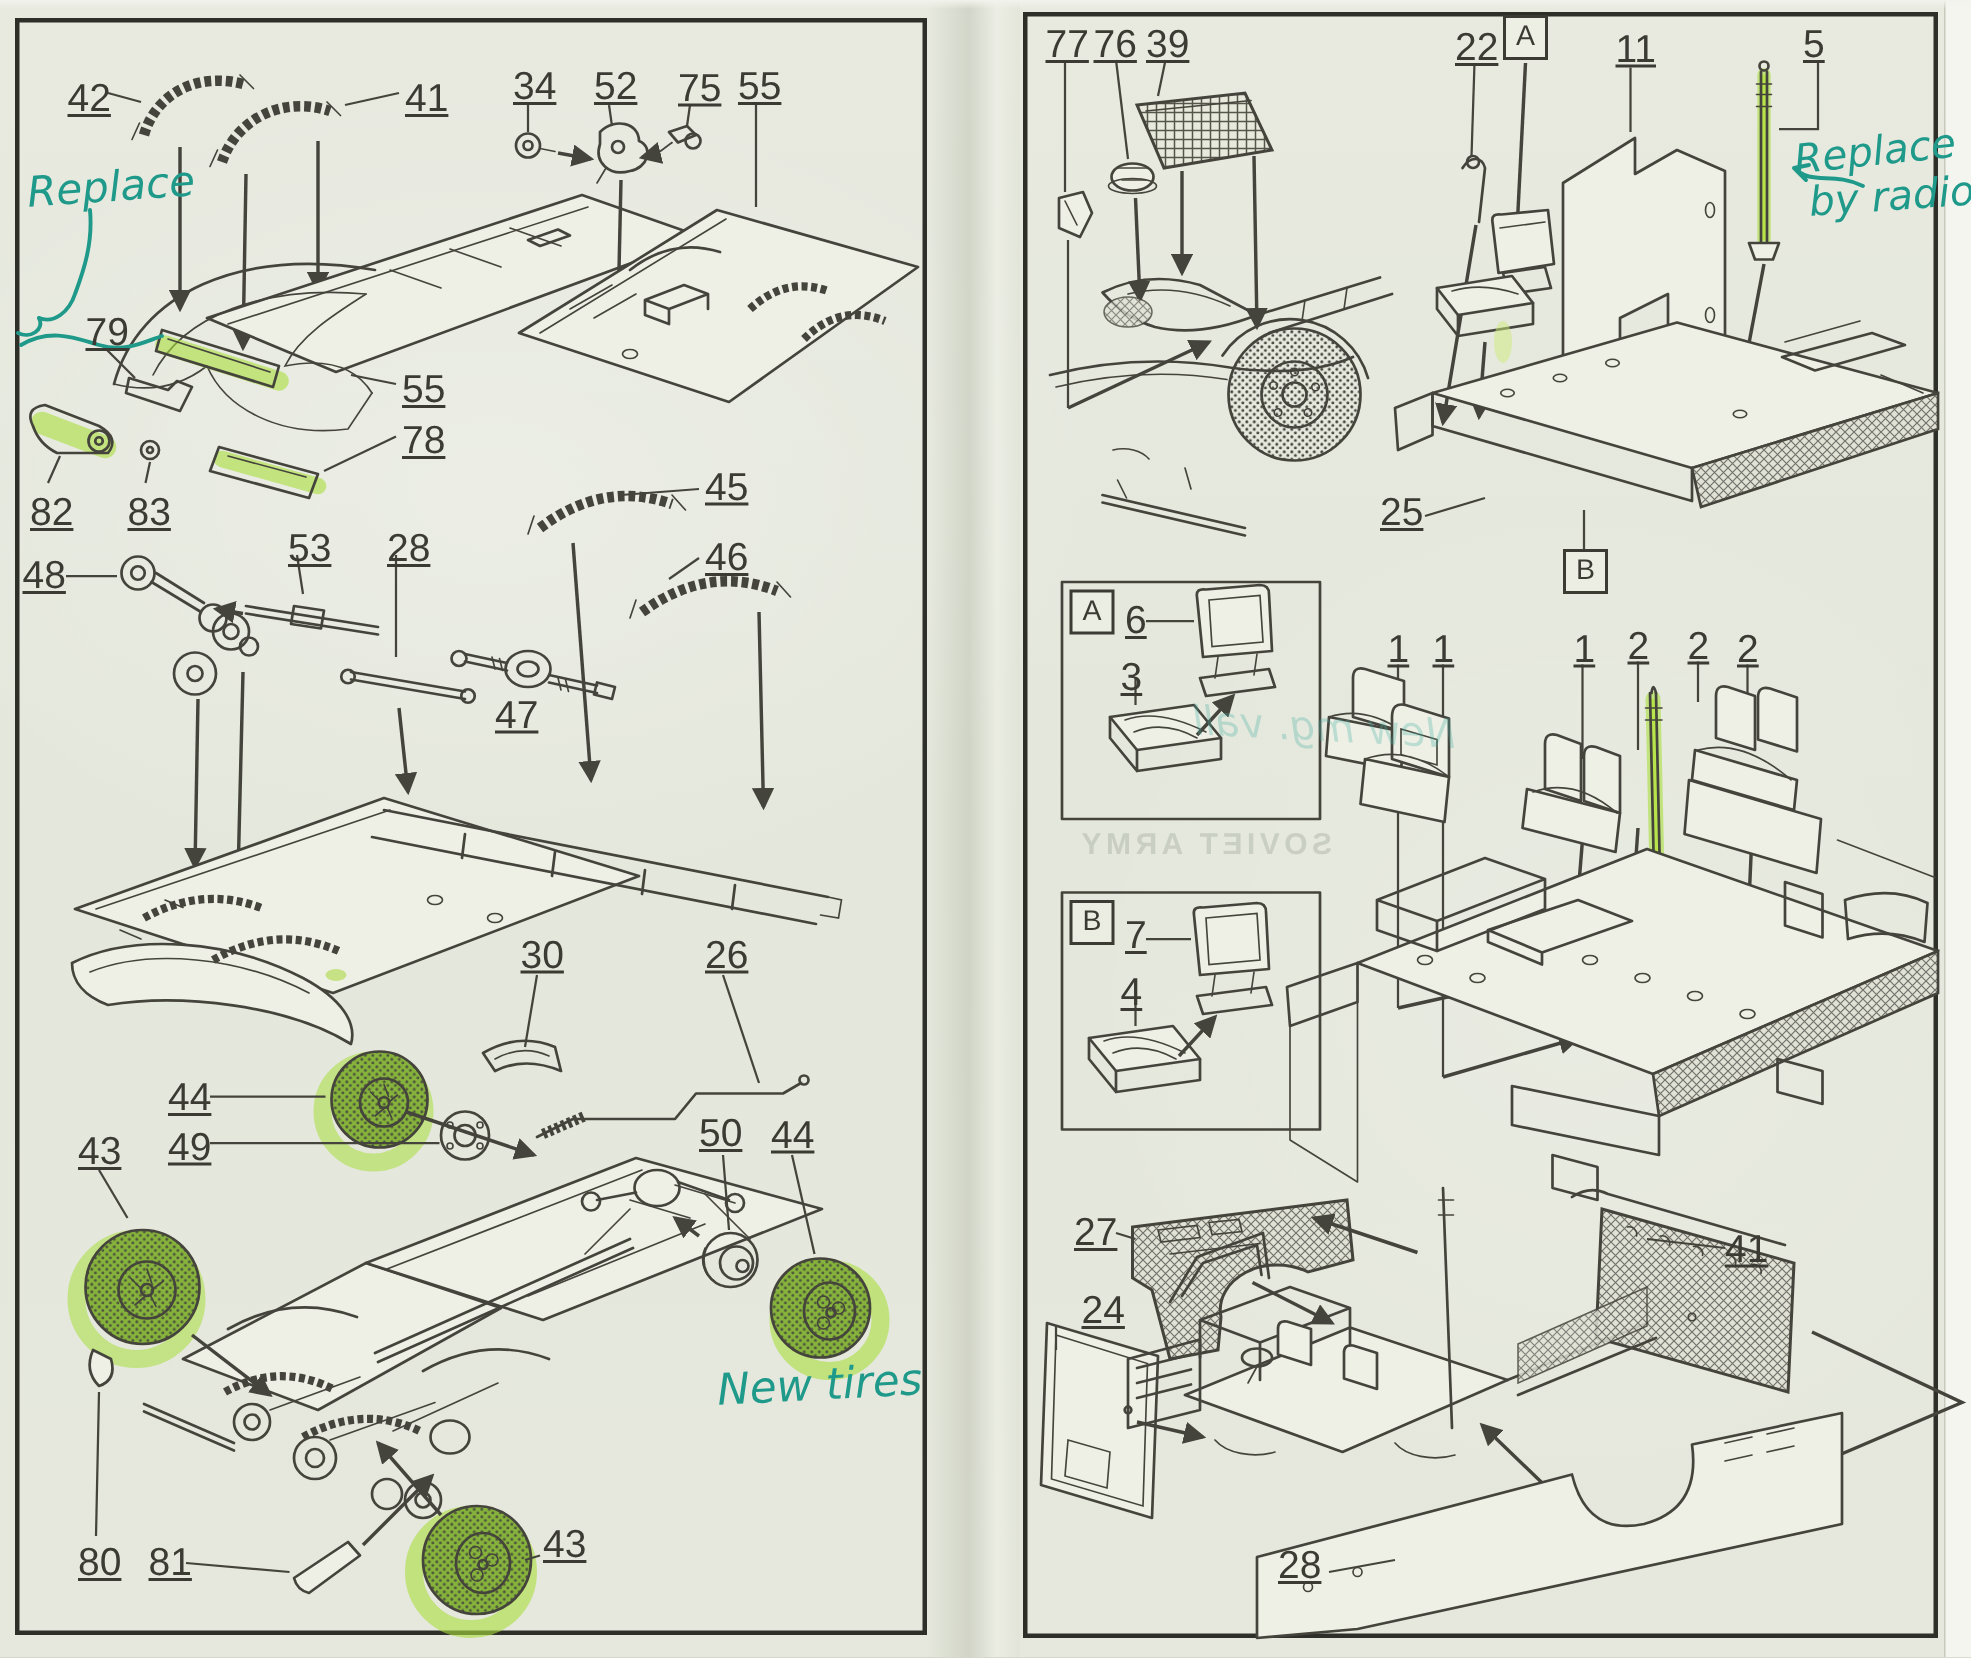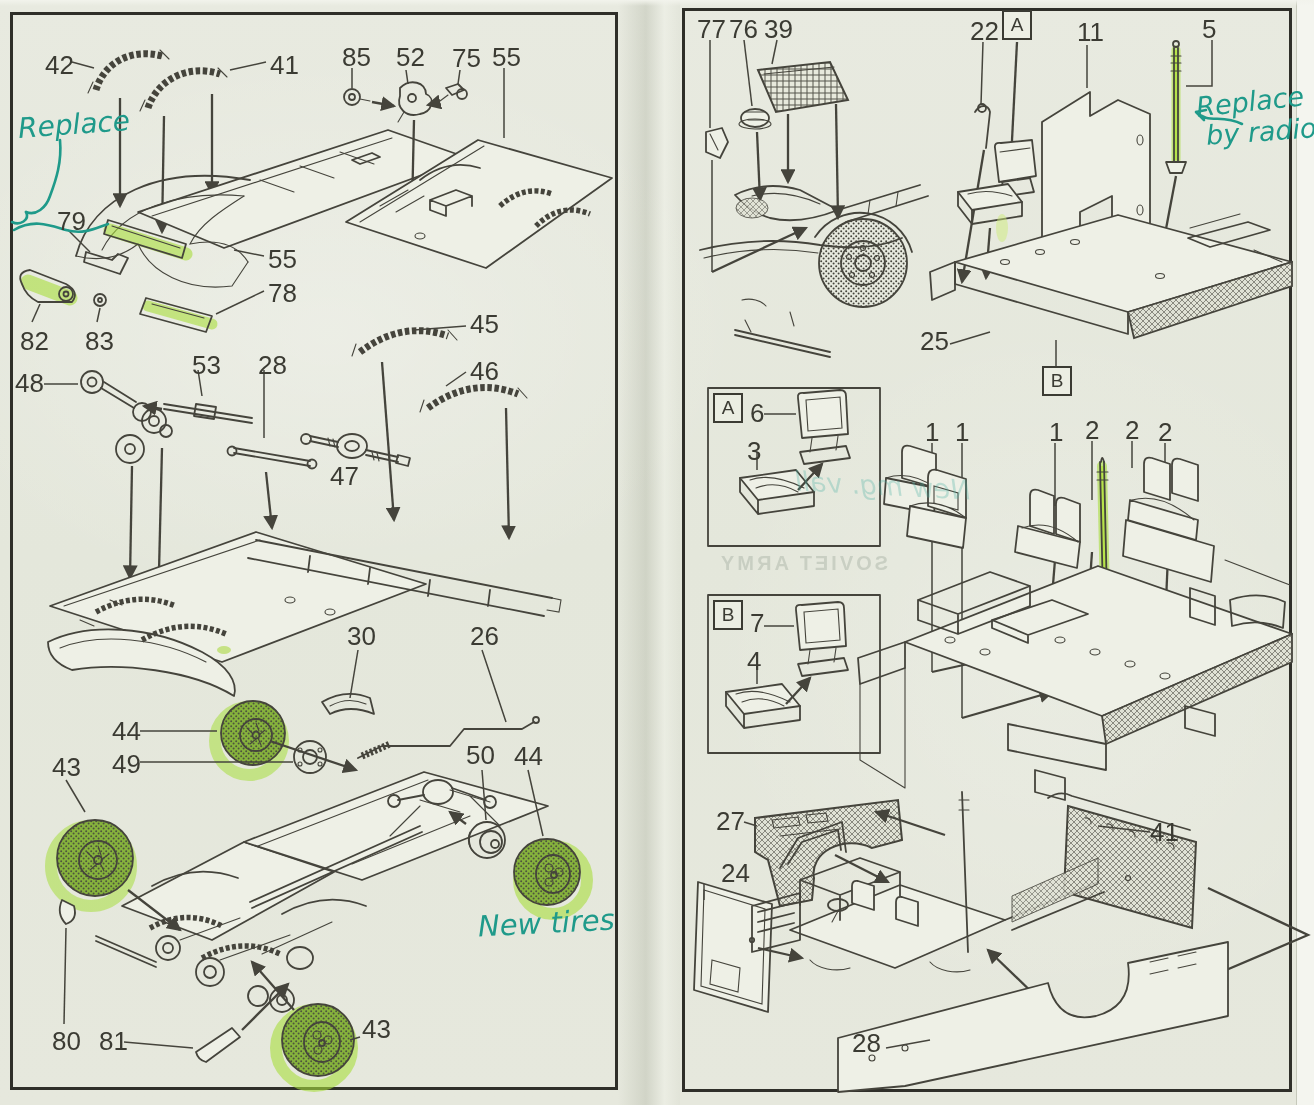--- a/index.html
+++ b/index.html
@@ -10,21 +10,21 @@
           linear-gradient(180deg,#e8eae0 0%,#e4e7db 50%,#e6e8dd 100%);
         font-family:"Liberation Sans",sans-serif;}
   .panel{position:absolute;border:3px solid #2f2f29;background:transparent;}
   .panel.left{left:10px;top:12px;width:602px;height:1072px;}
   .panel.right{left:682px;top:8px;width:604px;height:1078px;}
   .fold{position:absolute;left:618px;top:0;width:62px;height:1105px;
         background:linear-gradient(90deg, rgba(190,194,180,.0), rgba(170,175,158,.35) 45%, rgba(240,242,233,.5) 75%, rgba(200,204,190,.15));}
   .edge-right{position:absolute;left:1296px;top:0;width:18px;height:1105px;background:#f4f5ef;border-left:1px solid #c6c9bb;}
   .edge-top{position:absolute;left:0;top:0;width:1314px;height:6px;background:linear-gradient(180deg,#f2f3ec,rgba(242,243,236,0));}
   svg.art{position:absolute;left:0;top:0;}
-  .plabel{position:absolute;font-size:26px;color:#3b3b33;white-space:nowrap;}
+  .plabel{position:absolute;font-size:26px;color:#3b3b33;white-space:nowrap;text-decoration:underline;}
   .hand{position:absolute;font-style:italic;font-family:"DejaVu Sans",sans-serif;color:#1f9a8a;white-space:nowrap;}
   .abox{position:absolute;width:26px;height:26px;border:2.5px solid #3b3b33;display:flex;align-items:center;justify-content:center;
         font-size:19px;color:#3b3b33;background:rgba(240,242,232,.55);}
   .bleed-print{position:absolute;transform:scaleX(-1);color:#b7bfb2;font-weight:bold;opacity:.6;letter-spacing:3px;font-size:20px;white-space:nowrap;}
   .bleed-hand{position:absolute;transform:scaleX(-1) rotate(-3deg);color:#49b0a2;opacity:.3;font-style:italic;
               font-family:"DejaVu Sans",sans-serif;font-size:27px;white-space:nowrap;}
   .bleed-scale{position:absolute;color:#c6cdc0;font-weight:bold;font-size:30px;letter-spacing:5px;opacity:.85;white-space:nowrap;}
   
   .ink{stroke:#45443c;fill:none;stroke-width:1.8;stroke-linecap:round;stroke-linejoin:round;}
   .thin{stroke:#45443c;fill:none;stroke-width:1.1;stroke-linecap:round;}
@@ -499,21 +499,21 @@
       <path class="ink fillp" d="M838,1038 L1048,983 Q1058,1024 1096,1016 Q1134,1006 1128,963 L1228,942 L1228,1016 L905,1086 L838,1092 Z"></path>
       <circle class="thin" cx="872" cy="1058" r="3"></circle>
         <circle class="thin" cx="905" cy="1048" r="3"></circle>
       <path class="thin" d="M1150,962 l18,-4 M1178,956 l18,-4 M1150,974 l18,-4 M1178,968 l18,-4"></path>
       <line class="lead" x1="886" y1="1048" x2="930" y2="1040"></line>
     </g>
   </svg>
 
   <span class="plabel" style="left:45px;top:50px">42</span>
   <span class="plabel" style="left:270px;top:50px">41</span>
-  <span class="plabel" style="left:342px;top:42px">85</span>
+  <span class="plabel" style="left:342px;top:42px">34</span>
   <span class="plabel" style="left:396px;top:42px">52</span>
   <span class="plabel" style="left:452px;top:43px">75</span>
   <span class="plabel" style="left:492px;top:42px">55</span>
   <span class="plabel" style="left:57px;top:206px">79</span>
   <span class="plabel" style="left:268px;top:244px">55</span>
   <span class="plabel" style="left:268px;top:278px">78</span>
   <span class="plabel" style="left:20px;top:326px">82</span>
   <span class="plabel" style="left:85px;top:326px">83</span>
   <span class="plabel" style="left:15px;top:368px">48</span>
   <span class="plabel" style="left:192px;top:350px">53</span>

